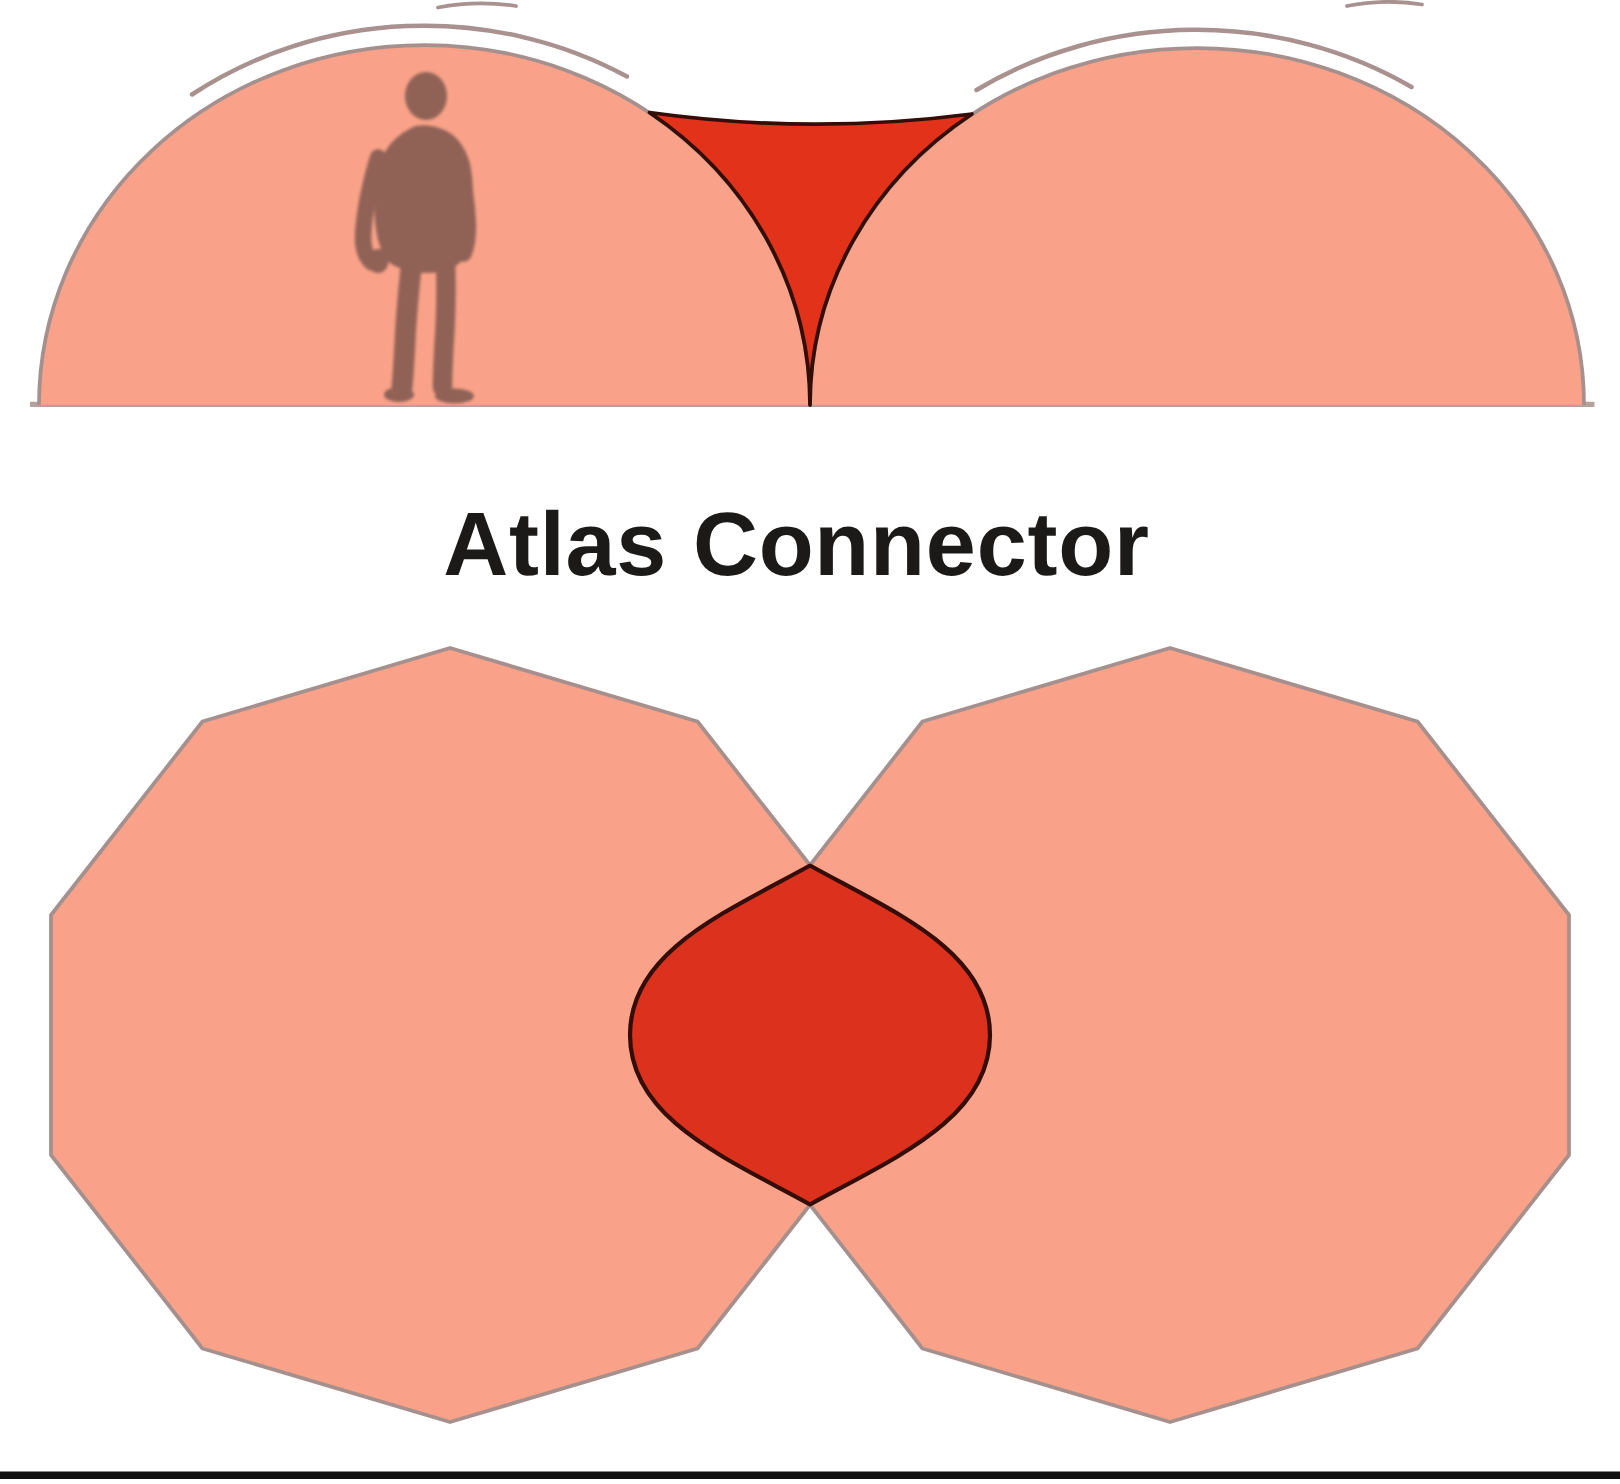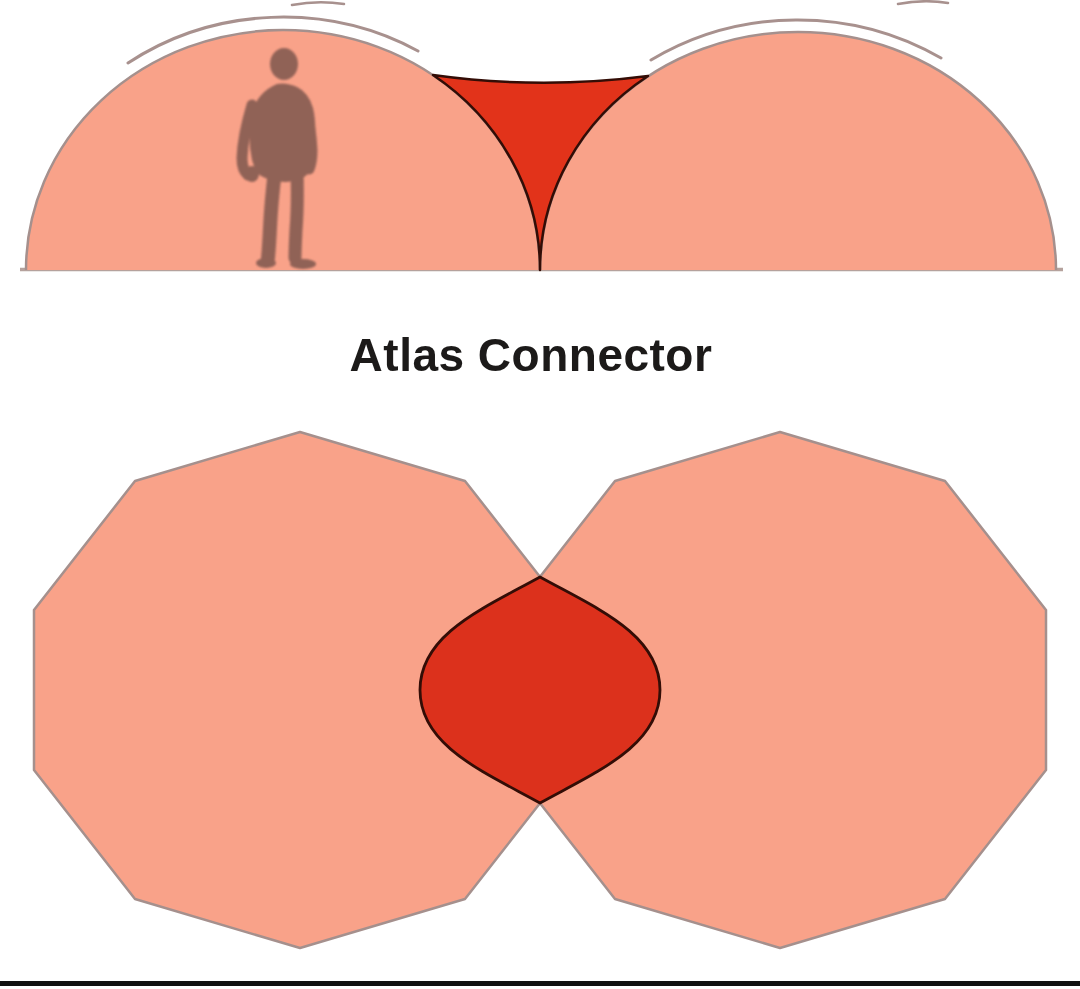--- a/index.html
+++ b/index.html
@@ -22,21 +22,21 @@
     width: 1080px;
     height: 989px;
     display: block;
   }
   .figure-title {
     position: absolute;
     left: 0;
     top: 328px;
     width: 1062px;
     text-align: center;
-    font-size: 46px;
+    font-size: 60px;
     font-weight: bold;
     letter-spacing: 0.5px;
     color: #1c1a19;
     user-select: none;
   }
 </style>
 </head>
 <body>
 
 <div class="canvas">

